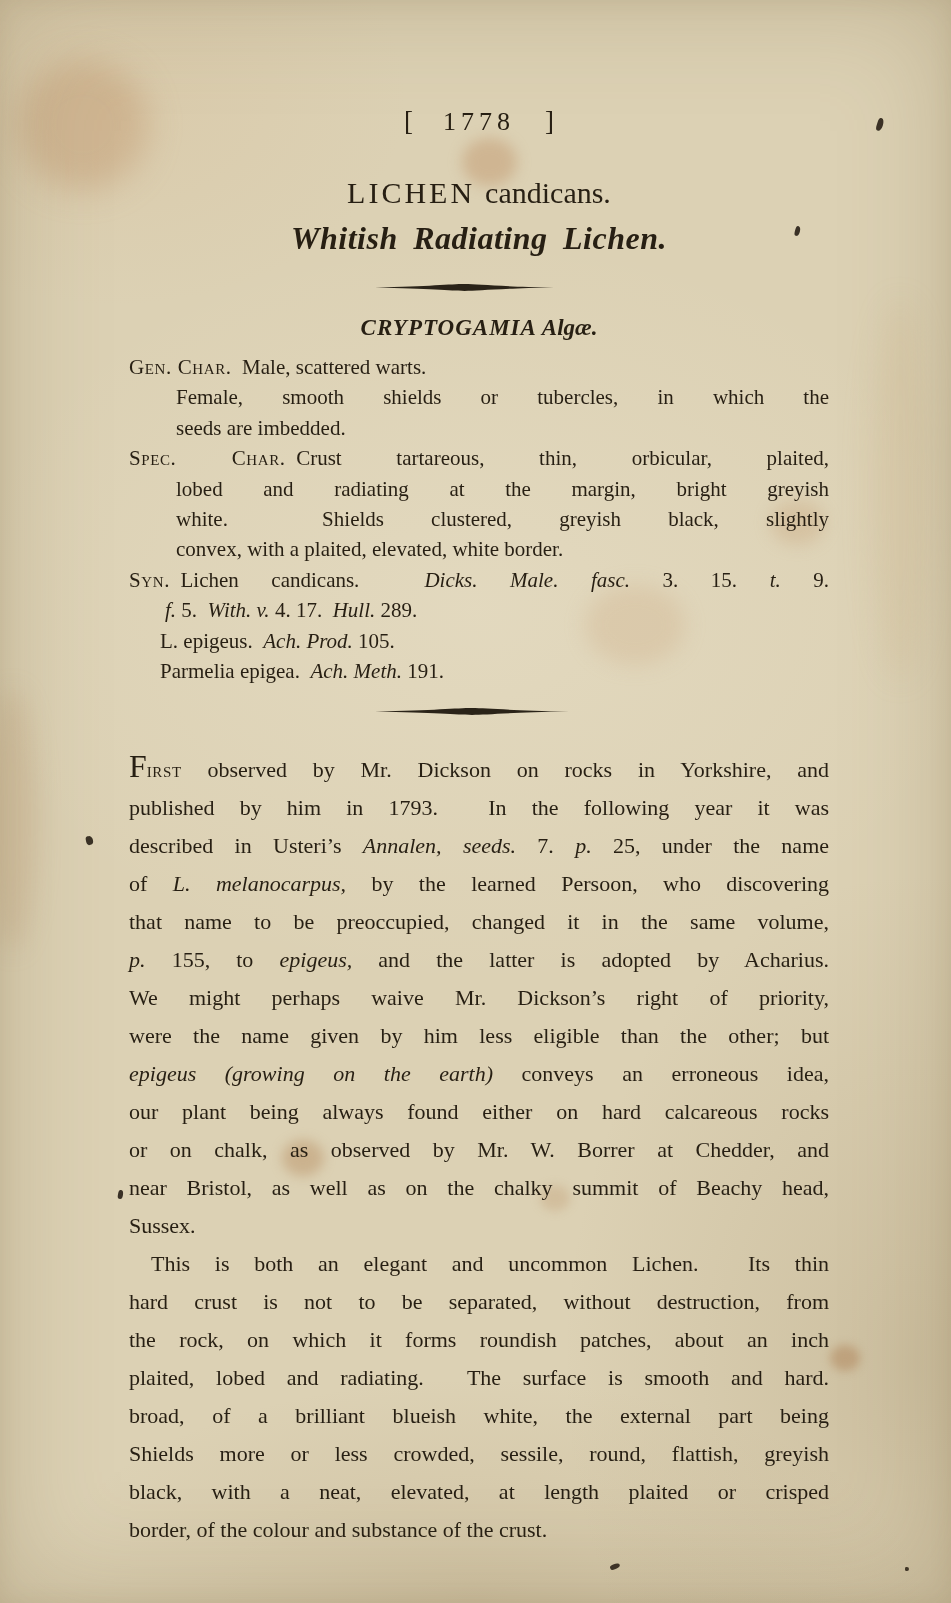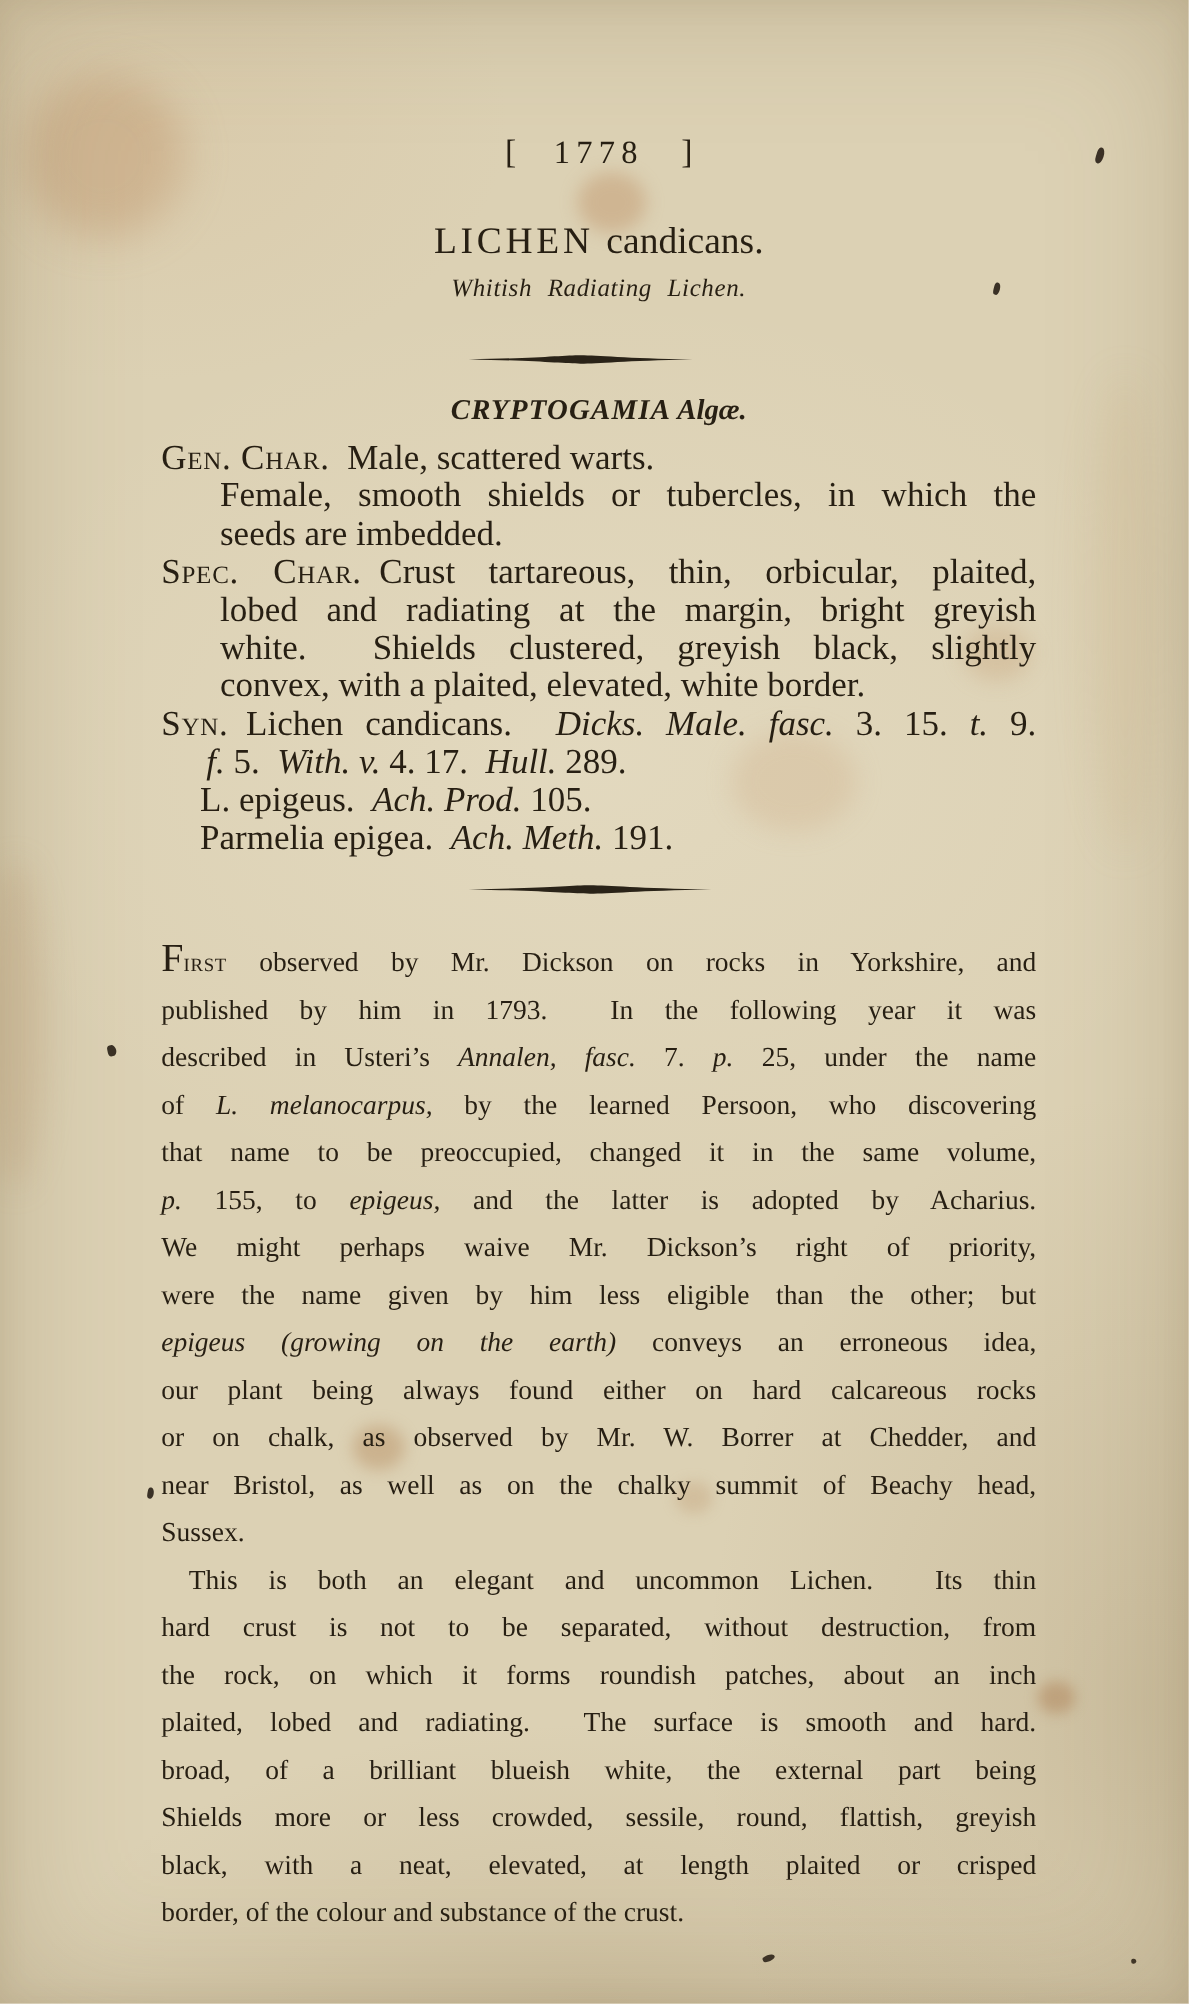--- a/index.html
+++ b/index.html
@@ -25,29 +25,29 @@
   .centered{text-align:center;}
   
   .plate-line{top:106px;font-size:26px;}
   .plate-line .bracket{display:inline-block;font-size:27px;}
   .plate-line .bl{margin-right:30px;}
   .plate-line .br{margin-left:30px;}
   .plate-num{letter-spacing:5px;}
   .title-line{top:176px;font-size:30px;}
   .genus{letter-spacing:3px;}
   .species{margin-left:10px;}
-  .common-line{top:220px;font-size:20px;font-style:italic;word-spacing:7px;letter-spacing:0.5px;}
+  .common-line{top:220px;font-size:32px;font-style:italic;word-spacing:7px;letter-spacing:0.5px;font-weight:bold;}
   .rule{position:absolute;height:9px;}
   .rule svg{display:block;width:100%;height:100%;}
   .rule1{left:375px;top:283px;width:179px;}
   .rule2{left:375px;top:707px;width:194px;}
   .taxonomy-line{top:315px;font-size:23px;font-style:italic;font-weight:bold;}
   .taxonomy-line .order{letter-spacing:1px;}
   
-  .char-block{top:352px;font-size:28px;line-height:30.4px;}
+  .char-block{top:352px;font-size:21px;line-height:30.4px;}
   .body-block{top:751px;font-size:22px;line-height:38px;}
   .line{width:100%;}
   .line.just{text-align:justify;text-align-last:justify;}
   .line.noj{text-align:left;}
   .ind-1{padding-left:47px;box-sizing:border-box;}
   .ind-2{padding-left:36px;box-sizing:border-box;}
   .ind-3{padding-left:31px;box-sizing:border-box;}
   .ind-ti{text-indent:22px;}
   .seg-r{font-style:normal;}
   .seg-i{font-style:italic;}
@@ -114,21 +114,21 @@
 
   <div class="rule rule2">
     <svg viewBox="0 0 180 9" preserveAspectRatio="none">
       <path class="ink" d="M0,4.5 C55,3.6 76,1.1 90,1.1 C104,1.1 125,3.6 180,4.5 C125,5.4 104,7.9 90,7.9 C76,7.9 55,5.4 0,4.5 Z"></path>
     </svg>
   </div>
 
   <div class="content body-block" id="body-block">
       <div class="line ind-0 just"><span class="seg-lead">F</span><span class="seg-sc">irst</span><span class="seg-r"> observed by Mr. Dickson on rocks in Yorkshire, and</span></div>
       <div class="line ind-0 just"><span class="seg-r">published by him in 1793.&nbsp; In the following year it was</span></div>
-      <div class="line ind-0 just"><span class="seg-r">described in Usteri’s </span><span class="seg-i">Annalen, fasc.</span><span class="seg-r"> 7. </span><span class="seg-i">p.</span><span class="seg-r"> 25, under the name</span></div>
+      <div class="line ind-0 just"><span class="seg-r">described in Usteri’s </span><span class="seg-i">Annalen, seeds.</span><span class="seg-r"> 7. </span><span class="seg-i">p.</span><span class="seg-r"> 25, under the name</span></div>
       <div class="line ind-0 just"><span class="seg-r">of </span><span class="seg-i">L. melanocarpus,</span><span class="seg-r"> by the learned Persoon, who discovering</span></div>
       <div class="line ind-0 just"><span class="seg-r">that name to be preoccupied, changed it in the same volume,</span></div>
       <div class="line ind-0 just"><span class="seg-i">p.</span><span class="seg-r"> 155, to </span><span class="seg-i">epigeus,</span><span class="seg-r"> and the latter is adopted by Acharius.</span></div>
       <div class="line ind-0 just"><span class="seg-r">We might perhaps waive Mr. Dickson’s right of priority,</span></div>
       <div class="line ind-0 just"><span class="seg-r">were the name given by him less eligible than the other; but</span></div>
       <div class="line ind-0 just"><span class="seg-i">epigeus</span><span class="seg-r"> </span><span class="seg-i">(growing on the earth)</span><span class="seg-r"> conveys an erroneous idea,</span></div>
       <div class="line ind-0 just"><span class="seg-r">our plant being always found either on hard calcareous rocks</span></div>
       <div class="line ind-0 just"><span class="seg-r">or on chalk, as observed by Mr. W. Borrer at Chedder, and</span></div>
       <div class="line ind-0 just"><span class="seg-r">near Bristol, as well as on the chalky summit of Beachy head,</span></div>
       <div class="line ind-0 noj"><span class="seg-r">Sussex.</span></div>

